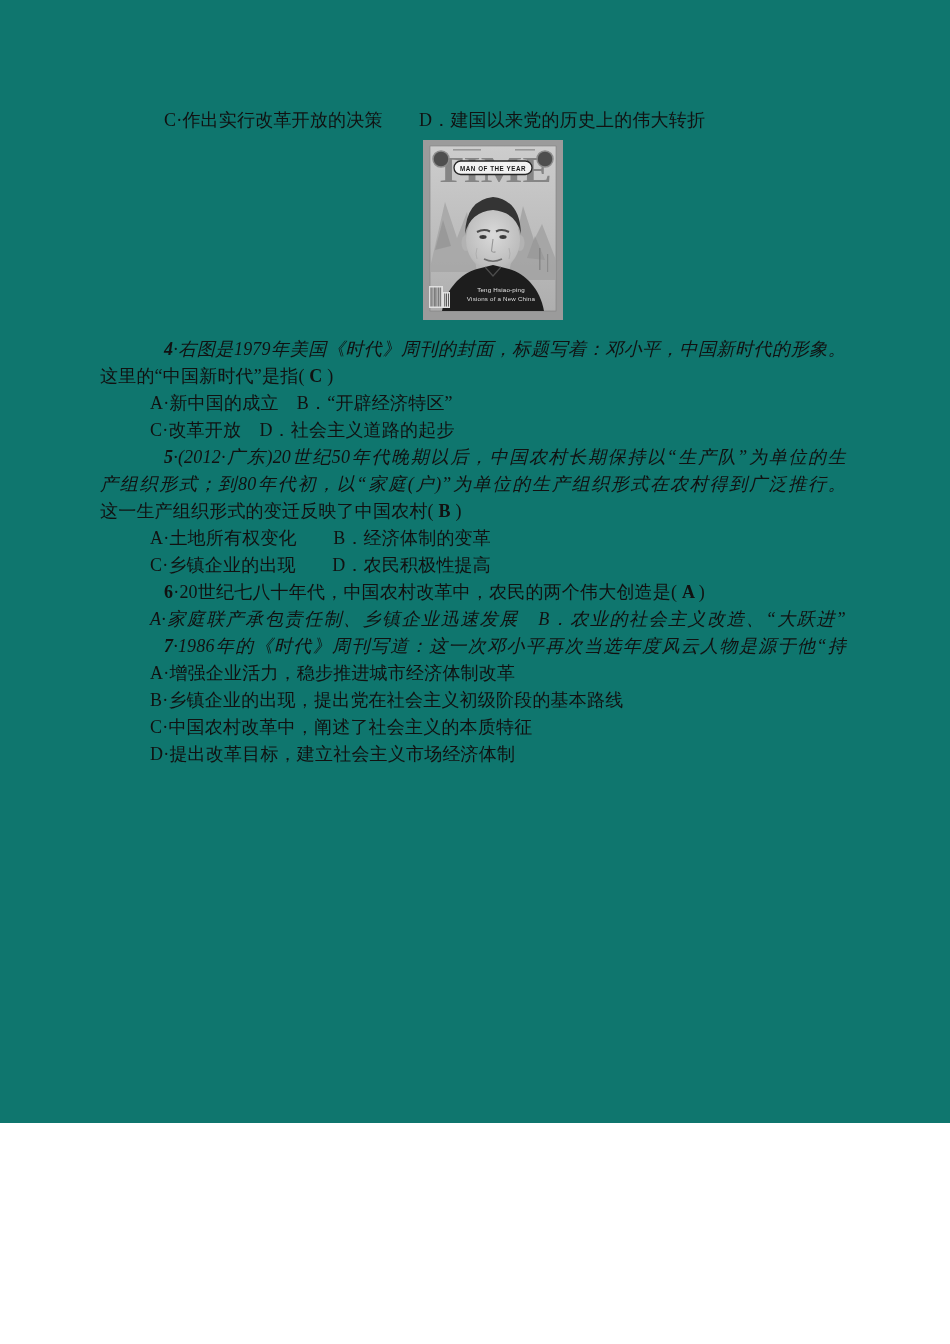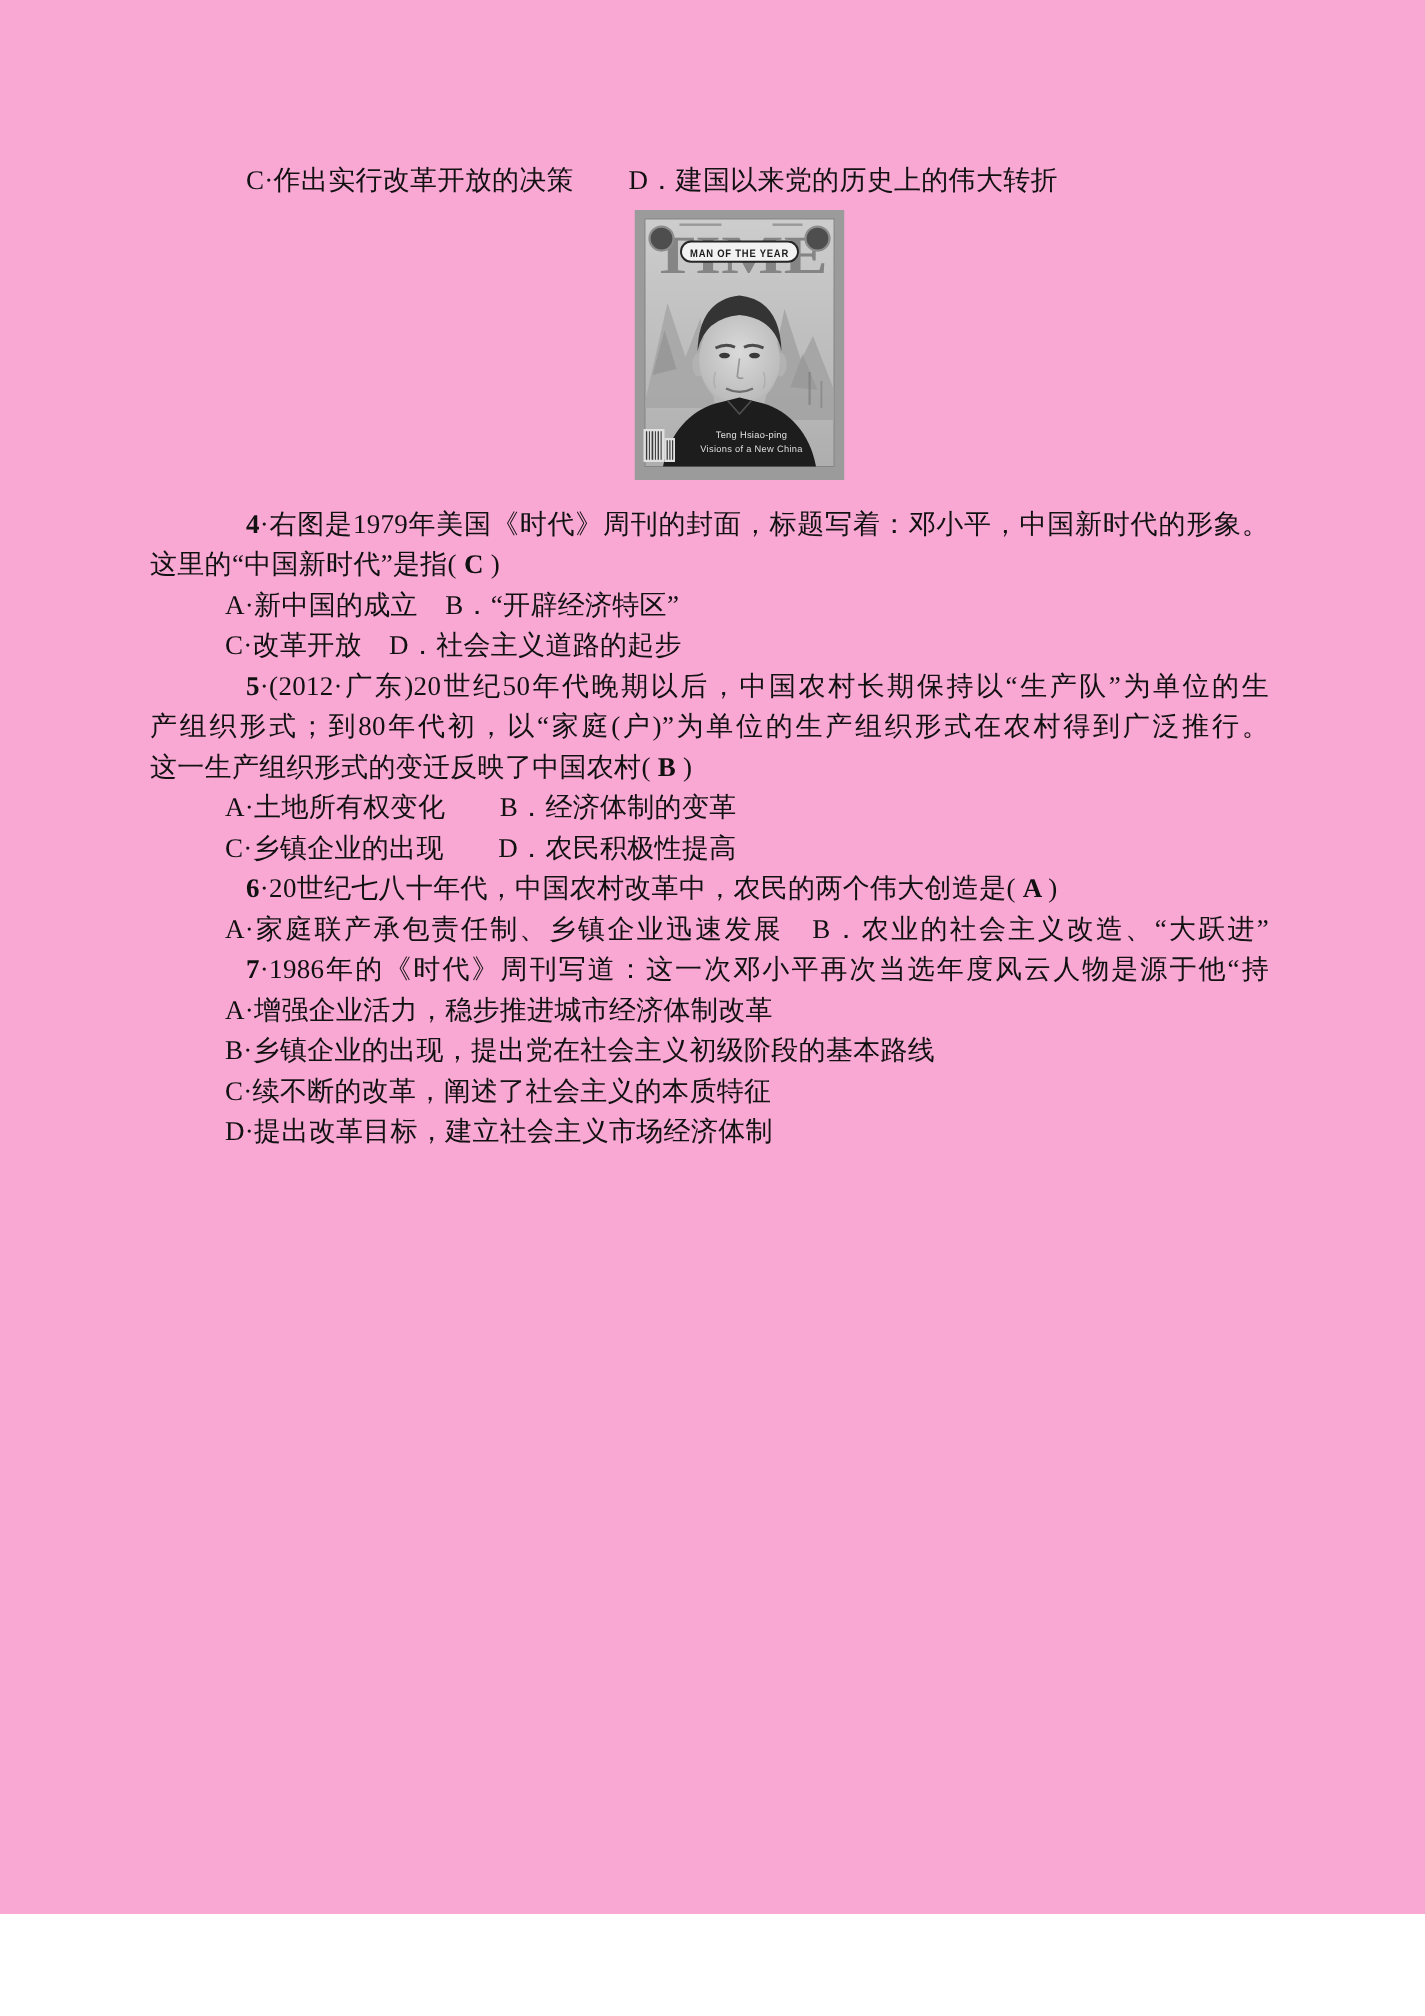--- a/index.html
+++ b/index.html
@@ -1,21 +1,21 @@
 <!DOCTYPE html>
 <html><head>
 <meta charset="utf-8">
 <style>
   html,body{margin:0;padding:0;}
   body{background:#ffffff;}
   .page{
     position:relative;
     width:950px;
-    height:1276px;
-    background:#f9a8d4;
+    height:1123px;
+    background:#0f766e;
     overflow:hidden;
     font-family:"Liberation Serif","DejaVu Serif",serif;
     color:#111111;
   }
   .doc{
     position:absolute;
     left:100px;
     top:107px;
     width:746px;
     font-size:18px;
@@ -27,20 +27,21 @@
     padding:0;
     white-space:nowrap;
   }
   .indent-q{padding-left:64px !important;}
   .indent-opt{padding-left:50px !important;}
   .indent-cont{padding-left:0 !important;}
   .full{
     white-space:normal !important;
     text-align:justify;
     text-align-last:justify;
+    font-style:italic;
   }
   .doc b{font-weight:bold;}
   .cover-wrap{
     margin:6px 0 16px 323px;
     width:140px;
     height:180px;
   }
   .cover-wrap svg{display:block;}
 </style>
 </head>
@@ -142,18 +143,18 @@
         <p class="line indent-q full"><b>5</b><span>·(2012·广东)20世纪50年代晚期以后，中国农村长期保持以“生产队”为单位的生</span></p>
         <p class="line indent-cont full"><span>产组织形式；到80年代初，以“家庭(户)”为单位的生产组织形式在农村得到广泛推行。</span></p>
         <p class="line indent-cont"><span>这一生产组织形式的变迁反映了中国农村(</span><b> B </b><span>)</span></p>
         <p class="line indent-opt"><span>A·土地所有权变化　　B．经济体制的变革</span></p>
         <p class="line indent-opt"><span>C·乡镇企业的出现　　D．农民积极性提高</span></p>
         <p class="line indent-q"><b>6</b><span>·20世纪七八十年代，中国农村改革中，农民的两个伟大创造是(</span><b> A </b><span>)</span></p>
         <p class="line indent-opt full"><span>A·家庭联产承包责任制、乡镇企业迅速发展　B．农业的社会主义改造、“大跃进”</span></p>
         <p class="line indent-q full"><b>7</b><span>·1986年的《时代》周刊写道：这一次邓小平再次当选年度风云人物是源于他“持</span></p>
         <p class="line indent-opt"><span>A·增强企业活力，稳步推进城市经济体制改革</span></p>
         <p class="line indent-opt"><span>B·乡镇企业的出现，提出党在社会主义初级阶段的基本路线</span></p>
-        <p class="line indent-opt"><span>C·续不断的改革，阐述了社会主义的本质特征</span></p>
+        <p class="line indent-opt"><span>C·中国农村改革中，阐述了社会主义的本质特征</span></p>
         <p class="line indent-opt"><span>D·提出改革目标，建立社会主义市场经济体制</span></p>
       </div>
 
   </div>
 </div>
 
 </body></html>

